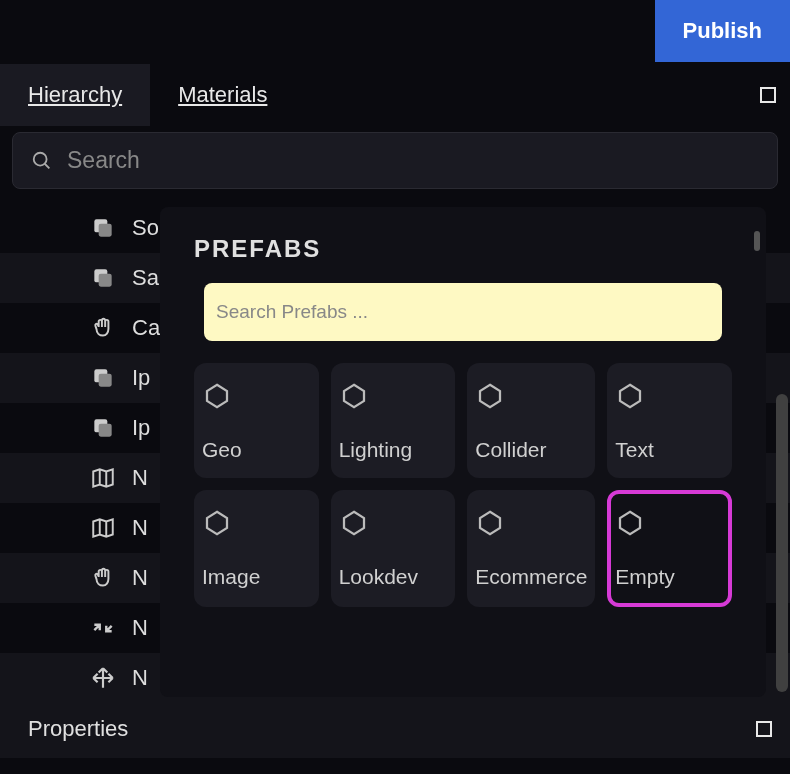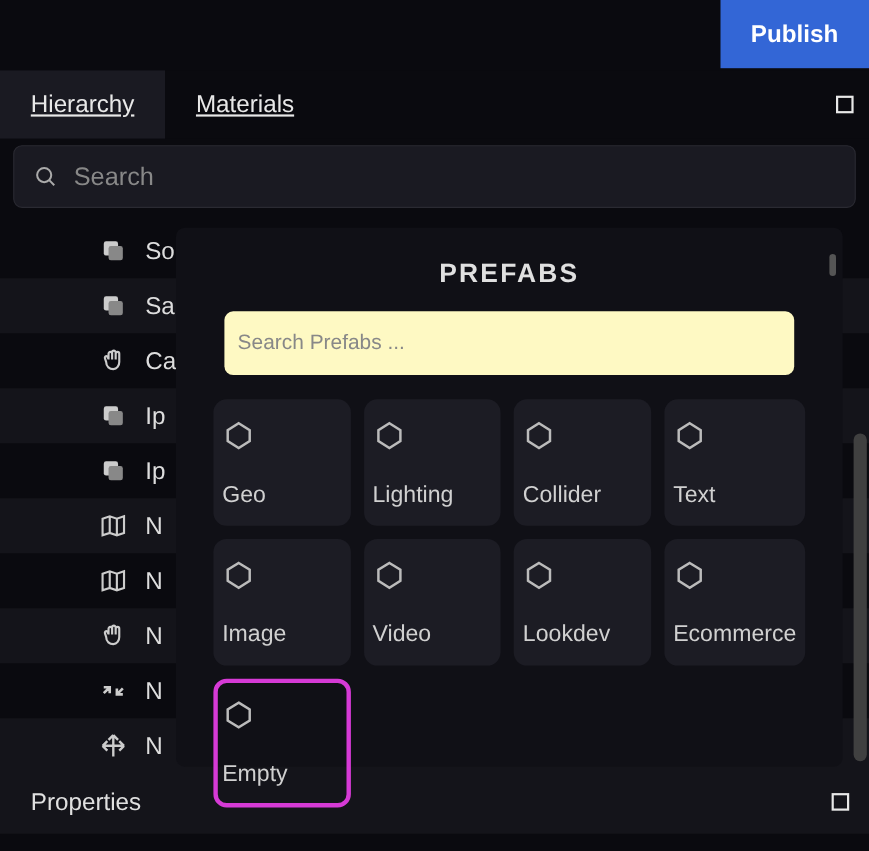--- a/index.html
+++ b/index.html
@@ -20,21 +20,21 @@
     .search-box input::placeholder { color: #888; }
     .add-entity { display: flex; align-items: center; gap: 10px; background: #1a1a22; border: none; color: #fff; font-size: 21px; font-weight: 600; padding: 18px 22px; border-radius: 6px; cursor: pointer; }
     
     .hierarchy { position: relative; }
     .h-item { display: flex; align-items: center; gap: 16px; padding: 12px 0 12px 90px; font-size: 22px; color: #ddd; }
     .h-item.alt { background: #14141a; }
     .h-icon { width: 26px; height: 26px; display: flex; align-items: center; justify-content: center; }
     
     .modal { position: absolute; top: 207px; left: 160px; width: 606px; height: 490px; background: #101016; border-radius: 8px; padding: 28px 34px; z-index: 10; }
     .modal-scrollbar { position: absolute; right: 6px; top: 24px; width: 6px; height: 20px; background: #555; border-radius: 3px; }
-    .modal-title { text-align: center; font-size: 24px; font-weight: 600; letter-spacing: 2px; color: #e0e0e0; margin-bottom: 20px; }
+    .modal-title { text-align: left; font-size: 24px; font-weight: 600; letter-spacing: 2px; color: #e0e0e0; margin-bottom: 20px; }
     .modal-search { background: #fef9c3; border: none; border-radius: 8px; padding: 18px 12px; margin: 0 10px 22px 10px; }
     .modal-search input { width: 100%; background: transparent; border: none; outline: none; color: #888; font-size: 19px; }
     .modal-search input::placeholder { color: #888; }
     
     .prefab-grid { display: grid; grid-template-columns: repeat(4, 1fr); gap: 12px; }
     .prefab-item { background: #1c1c24; border-radius: 12px; padding: 18px 8px 16px; display: flex; flex-direction: column; align-items: flex-start; gap: 27px; cursor: pointer; }
     .prefab-item.highlighted { background: transparent; border: 4px solid #d63ad6; padding: 14px 4px 14px; }
     .prefab-label { font-size: 21px; color: #d0d0d0; }
     
     .props { position: absolute; bottom: 16px; left: 0; right: 0; display: flex; align-items: center; padding: 16px 18px 16px 28px; background: #14141a; }
@@ -202,28 +202,20 @@
           </svg>
         </span>
         <span class="prefab-label">Image</span>
       </div>
       <div class="prefab-item">
         <span>
           <svg width="30" height="30" viewBox="0 0 24 24" fill="none" stroke="#bbb" stroke-width="1.8">
             <polygon points="12,3 20,8 20,16 12,21 4,16 4,8"></polygon>
           </svg>
         </span>
-        <span class="prefab-label">Video</span>
-      </div>
-      <div class="prefab-item">
-        <span>
-          <svg width="30" height="30" viewBox="0 0 24 24" fill="none" stroke="#bbb" stroke-width="1.8">
-            <polygon points="12,3 20,8 20,16 12,21 4,16 4,8"></polygon>
-          </svg>
-        </span>
         <span class="prefab-label">Lookdev</span>
       </div>
       <div class="prefab-item">
         <span>
           <svg width="30" height="30" viewBox="0 0 24 24" fill="none" stroke="#bbb" stroke-width="1.8">
             <polygon points="12,3 20,8 20,16 12,21 4,16 4,8"></polygon>
           </svg>
         </span>
         <span class="prefab-label">Ecommerce</span>
       </div>

